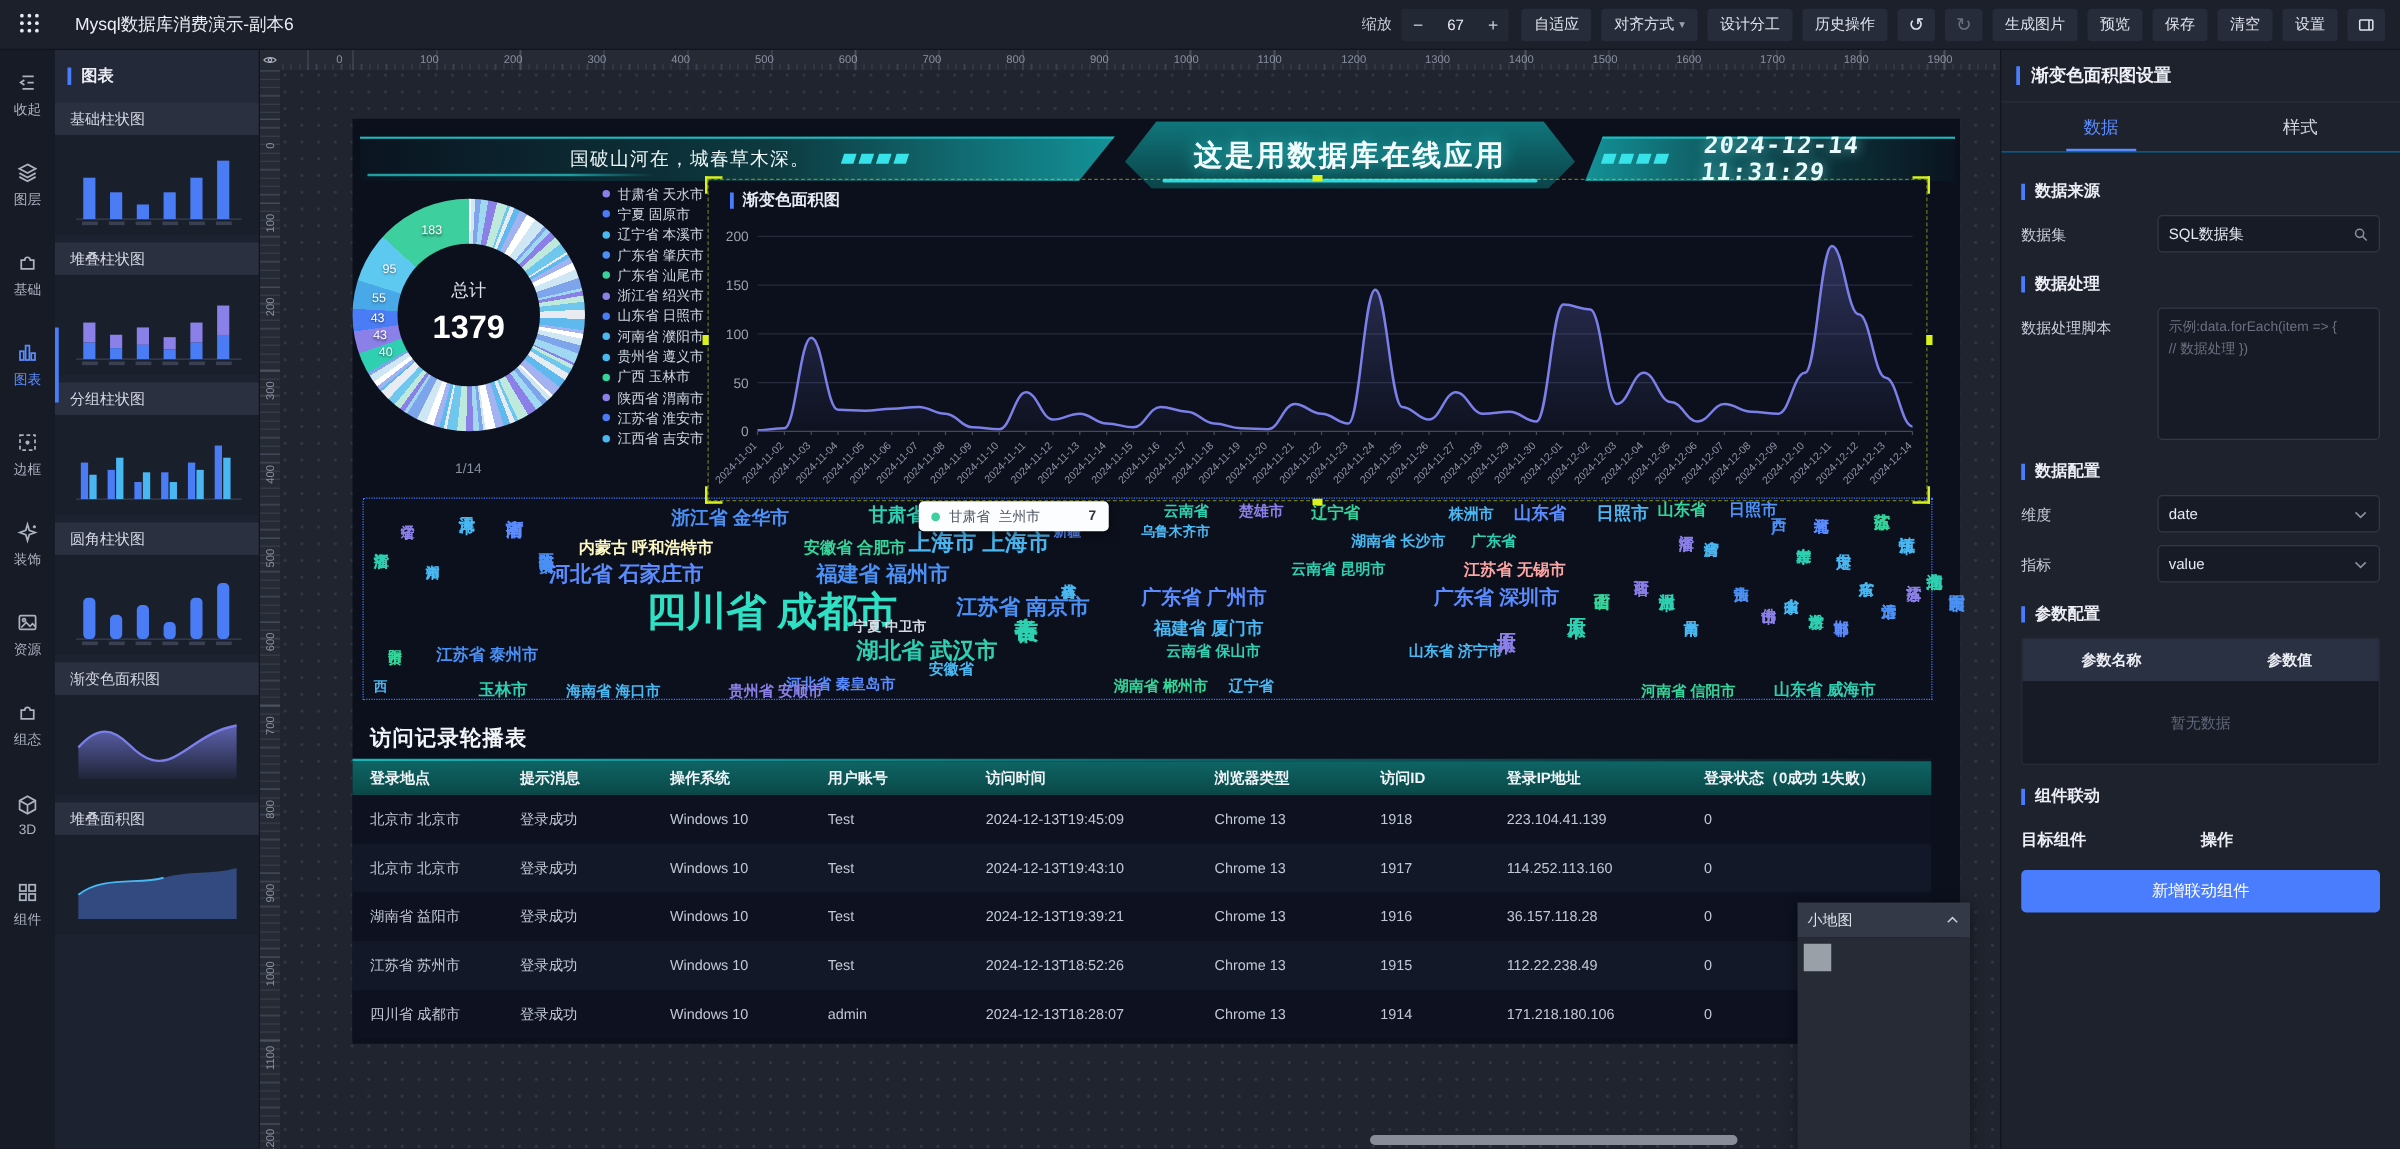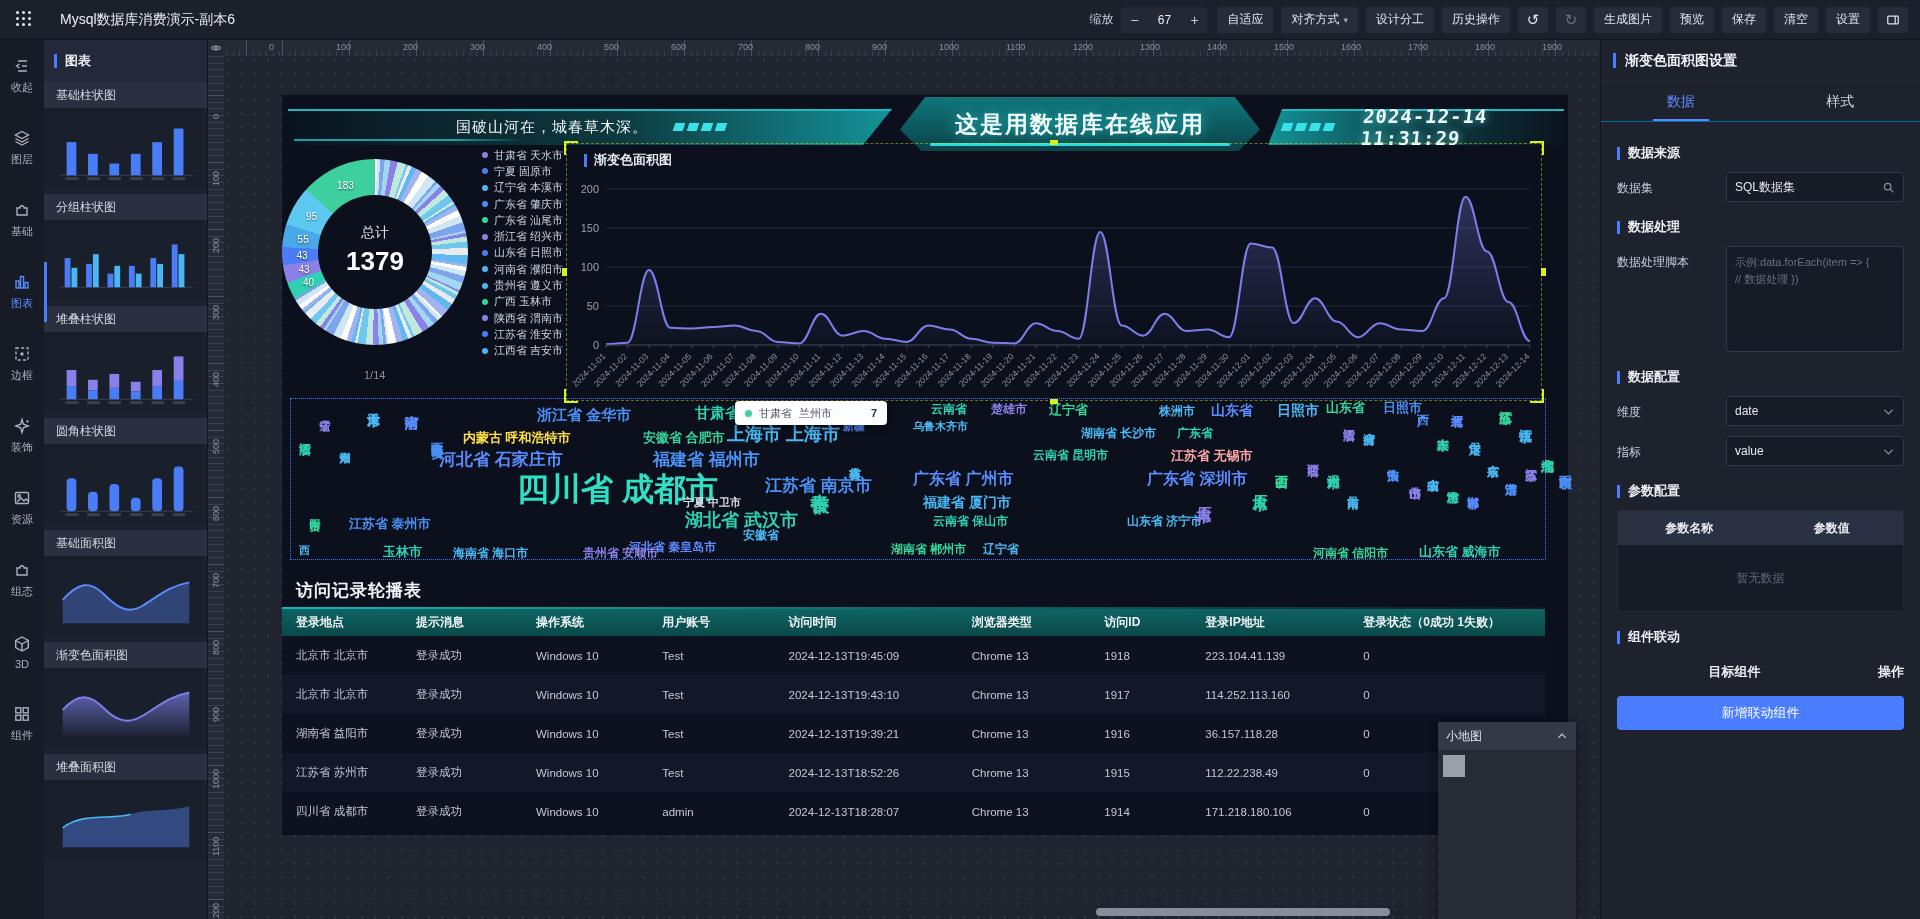--- a/index.html
+++ b/index.html
@@ -168,21 +168,21 @@
   .rp-input svg, .rp-select svg { width:13px; height:13px; }
   .rp-textarea { width:178px; height:106px; background:#171b26; border:1px solid #323848; border-radius:4px;
     padding:7px 8px; font-size:11px; color:#6a7080; line-height:1.5; cursor:text; }
   .param-table { margin-top:4px; border:1px solid #262b38; border-radius:3px; overflow:hidden; }
   .param-head { display:flex; height:34px; background:#2a3142; }
   .param-head div { flex:1; display:flex; align-items:center; justify-content:center;
     font-size:12px; font-weight:bold; color:#eceef4; }
   .param-empty { height:66px; background:#171b26; display:flex; align-items:center; justify-content:center;
     font-size:12px; color:#5f6678; }
   .linkage-heads { display:flex; height:32px; align-items:center; }
-  .linkage-heads div { flex:1; text-align:right; font-size:13px; font-weight:bold; color:#eceef4; }
+  .linkage-heads div { flex:1; text-align:left; font-size:13px; font-weight:bold; color:#eceef4; }
   .rp-button { margin-top:8px; height:34px; background:#4a7dfe; border-radius:4px; display:flex;
     align-items:center; justify-content:center; font-size:13px; color:#fff; cursor:pointer; }
   svg { display:block; }
   text { font-family:"Liberation Sans","DejaVu Sans",sans-serif; }
 </style>
 </head>
 <body>
 
 <div id="topbar">
   <div class="grid-icon">
@@ -339,40 +339,20 @@
               <rect x="36" y="44" width="10" height="22" fill="#4a7df5"></rect>
               <rect x="35" y="68" width="13" height="3" fill="#3a4052"></rect>
               <rect x="58" y="54" width="10" height="12" fill="#4a7df5"></rect>
               <rect x="57" y="68" width="13" height="3" fill="#3a4052"></rect>
               <rect x="80" y="44" width="10" height="22" fill="#4a7df5"></rect>
               <rect x="79" y="68" width="13" height="3" fill="#3a4052"></rect>
               <rect x="102" y="32" width="10" height="34" fill="#4a7df5"></rect>
               <rect x="101" y="68" width="13" height="3" fill="#3a4052"></rect>
               <rect x="124" y="18" width="10" height="48" fill="#4a7df5"></rect>
               <rect x="123" y="68" width="13" height="3" fill="#3a4052"></rect>
-            </svg>
-          </div>
-        </div>
-        <div class="cp-item">
-          <div class="cp-label">分组柱状图</div>
-          <div class="cp-thumb">
-            <svg viewBox="0 0 150 76">
-              <line x1="8" y1="66" x2="144" y2="66" stroke="#3a4052"></line>
-              <rect x="12" y="36" width="6" height="30" fill="#4a7df5"></rect>
-              <rect x="19" y="46" width="6" height="20" fill="#49b7f2"></rect>
-              <rect x="34" y="42" width="6" height="24" fill="#4a7df5"></rect>
-              <rect x="41" y="32" width="6" height="34" fill="#49b7f2"></rect>
-              <rect x="56" y="52" width="6" height="14" fill="#4a7df5"></rect>
-              <rect x="63" y="44" width="6" height="22" fill="#49b7f2"></rect>
-              <rect x="78" y="44" width="6" height="22" fill="#4a7df5"></rect>
-              <rect x="85" y="52" width="6" height="14" fill="#49b7f2"></rect>
-              <rect x="100" y="36" width="6" height="30" fill="#4a7df5"></rect>
-              <rect x="107" y="42" width="6" height="24" fill="#49b7f2"></rect>
-              <rect x="122" y="22" width="6" height="44" fill="#4a7df5"></rect>
-              <rect x="129" y="32" width="6" height="34" fill="#49b7f2"></rect>
             </svg>
           </div>
         </div>
         <div class="cp-item">
           <div class="cp-label">堆叠柱状图</div>
           <div class="cp-thumb">
             <svg viewBox="0 0 150 76">
               <line x1="8" y1="66" x2="144" y2="66" stroke="#3a4052"></line>
               <rect x="14" y="36" width="10" height="16.5" fill="#8b7fe8"></rect>
               <rect x="14" y="52.5" width="10" height="13.5" fill="#4a7df5"></rect>
@@ -389,45 +369,56 @@
               <rect x="102" y="36" width="10" height="16.5" fill="#8b7fe8"></rect>
               <rect x="102" y="52.5" width="10" height="13.5" fill="#4a7df5"></rect>
               <rect x="101" y="68" width="13" height="3" fill="#3a4052"></rect>
               <rect x="124" y="22" width="10" height="24.200000000000003" fill="#8b7fe8"></rect>
               <rect x="124" y="46.2" width="10" height="19.8" fill="#4a7df5"></rect>
               <rect x="123" y="68" width="13" height="3" fill="#3a4052"></rect>
             </svg>
           </div>
         </div>
         <div class="cp-item">
+          <div class="cp-label">分组柱状图</div>
+          <div class="cp-thumb">
+            <svg viewBox="0 0 150 76">
+              <line x1="8" y1="66" x2="144" y2="66" stroke="#3a4052"></line>
+              <rect x="12" y="36" width="6" height="30" fill="#4a7df5"></rect>
+              <rect x="19" y="46" width="6" height="20" fill="#49b7f2"></rect>
+              <rect x="34" y="42" width="6" height="24" fill="#4a7df5"></rect>
+              <rect x="41" y="32" width="6" height="34" fill="#49b7f2"></rect>
+              <rect x="56" y="52" width="6" height="14" fill="#4a7df5"></rect>
+              <rect x="63" y="44" width="6" height="22" fill="#49b7f2"></rect>
+              <rect x="78" y="44" width="6" height="22" fill="#4a7df5"></rect>
+              <rect x="85" y="52" width="6" height="14" fill="#49b7f2"></rect>
+              <rect x="100" y="36" width="6" height="30" fill="#4a7df5"></rect>
+              <rect x="107" y="42" width="6" height="24" fill="#49b7f2"></rect>
+              <rect x="122" y="22" width="6" height="44" fill="#4a7df5"></rect>
+              <rect x="129" y="32" width="6" height="34" fill="#49b7f2"></rect>
+            </svg>
+          </div>
+        </div>
+        <div class="cp-item">
           <div class="cp-label">圆角柱状图</div>
           <div class="cp-thumb">
             <svg viewBox="0 0 150 76">
               <line x1="8" y1="66" x2="144" y2="66" stroke="#3a4052"></line>
               <rect x="14" y="32" width="10" height="34" rx="4" fill="#4a7df5"></rect>
               <rect x="13" y="68" width="13" height="3" fill="#3a4052"></rect>
               <rect x="36" y="46" width="10" height="20" rx="4" fill="#4a7df5"></rect>
               <rect x="35" y="68" width="13" height="3" fill="#3a4052"></rect>
               <rect x="58" y="38" width="10" height="28" rx="4" fill="#4a7df5"></rect>
               <rect x="57" y="68" width="13" height="3" fill="#3a4052"></rect>
               <rect x="80" y="52" width="10" height="14" rx="4" fill="#4a7df5"></rect>
               <rect x="79" y="68" width="13" height="3" fill="#3a4052"></rect>
               <rect x="102" y="32" width="10" height="34" rx="4" fill="#4a7df5"></rect>
               <rect x="101" y="68" width="13" height="3" fill="#3a4052"></rect>
               <rect x="124" y="20" width="10" height="46" rx="4" fill="#4a7df5"></rect>
               <rect x="123" y="68" width="13" height="3" fill="#3a4052"></rect>
-            </svg>
-          </div>
-        </div>
-        <div class="cp-item">
-          <div class="cp-label">基础面积图</div>
-          <div class="cp-thumb">
-            <svg viewBox="0 0 150 76">
-              <path d="M10 66 L10 42 C26 24 38 22 52 36 C64 48 76 58 92 48 C106 40 118 28 140 24 L140 66 Z" fill="rgba(91,140,255,.35)"></path>
-              <path d="M10 42 C26 24 38 22 52 36 C64 48 76 58 92 48 C106 40 118 28 140 24" fill="none" stroke="#5b8cff" stroke-width="2"></path>
             </svg>
           </div>
         </div>
         <div class="cp-item">
           <div class="cp-label">渐变色面积图</div>
           <div class="cp-thumb">
             <svg viewBox="0 0 150 76">
               <defs>
                 <linearGradient id="gthumb" x1="0" y1="0" x2="0" y2="1">
                   <stop offset="0" stop-color="rgba(123,127,232,.7)"></stop>
@@ -726,21 +717,21 @@
           <span class="wc-word" style="left: 404px; top: 6px; font-size: 15px; color: rgb(47, 208, 178);">甘肃省</span>
           <span class="wc-word" style="left: 520px; top: 6px; font-size: 13px; color: rgb(73, 183, 242);">南宁市</span>
           <span class="wc-word" style="left: 552px; top: 22px; font-size: 11px; color: rgb(91, 140, 255);">新疆</span>
           <span class="wc-word" style="left: 622px; top: 22px; font-size: 11px; color: rgb(73, 183, 242);">乌鲁木齐市</span>
           <span class="wc-word" style="left: 640px; top: 4px; font-size: 12px; color: rgb(47, 208, 178);">云南省</span>
           <span class="wc-word" style="left: 700px; top: 4px; font-size: 12px; color: rgb(139, 127, 232);">楚雄市</span>
           <span class="wc-word" style="left: 758px; top: 4px; font-size: 13px; color: rgb(53, 212, 154);">辽宁省</span>
           <span class="wc-word" style="left: 868px; top: 6px; font-size: 12px; color: rgb(73, 183, 242);">株洲市</span>
           <span class="wc-word" style="left: 920px; top: 4px; font-size: 14px; color: rgb(91, 140, 255);">山东省</span>
           <span class="wc-word" style="left: 986px; top: 4px; font-size: 14px; color: rgb(73, 183, 242);">日照市</span>
-          <span class="wc-word" style="left: 172px; top: 32px; font-size: 13px; color: #fde047;">内蒙古  呼和浩特市</span>
+          <span class="wc-word" style="left: 172px; top: 32px; font-size: 13px; color: #fef9c3;">内蒙古  呼和浩特市</span>
           <span class="wc-word" style="left: 352px; top: 32px; font-size: 13px; color: rgb(53, 212, 154);">安徽省  合肥市</span>
           <span class="wc-word" style="left: 436px; top: 26px; font-size: 18px; color: rgb(73, 183, 242);">上海市 上海市</span>
           <span class="wc-word" style="left: 790px; top: 28px; font-size: 12px; color: rgb(73, 183, 242);">湖南省 长沙市</span>
           <span class="wc-word" style="left: 886px; top: 28px; font-size: 12px; color: rgb(47, 208, 178);">广东省</span>
           <span class="wc-word" style="left: 148px; top: 52px; font-size: 17px; color: rgb(91, 140, 255);">河北省 石家庄市</span>
           <span class="wc-word" style="left: 362px; top: 52px; font-size: 17px; color: rgb(74, 144, 245);">福建省 福州市</span>
           <span class="wc-word" style="left: 880px; top: 50px; font-size: 13px; color: #fca5a5;">江苏省 无锡市</span>
           <span class="wc-word" style="left: 226px; top: 74px; font-size: 32px; color: rgb(47, 224, 196);">四川省 成都市</span>
           <span class="wc-word" style="left: 474px; top: 78px; font-size: 17px; color: rgb(74, 144, 245);">江苏省 南京市</span>
           <span class="wc-word wc-vert" style="left: 558px; top: 58px; font-size: 12px; color: rgb(73, 183, 242);">吉林省</span>

